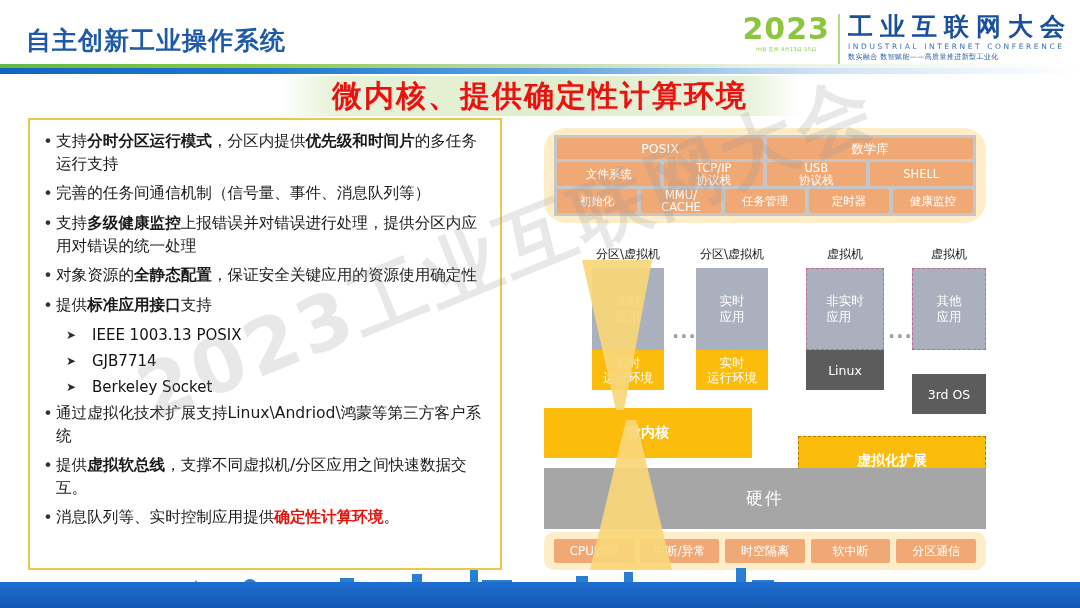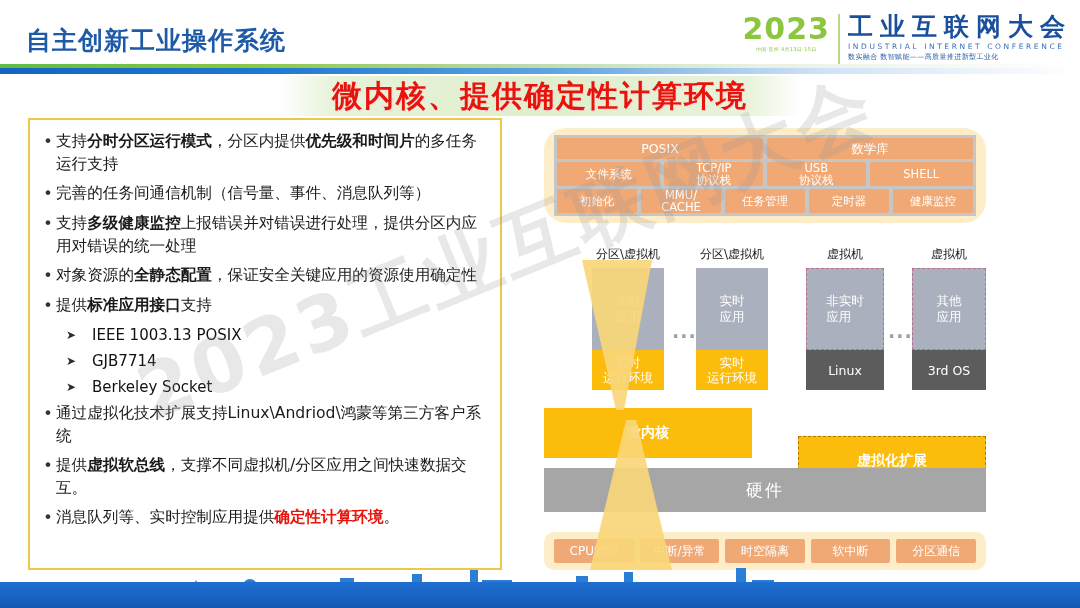--- a/index.html
+++ b/index.html
@@ -179,21 +179,21 @@
   }
   #kernel-right {
     width: 210px; height: 50px; background: #fcbc0c;
     border: 1px dashed #b07800;
     display: flex; align-items: center; justify-content: center;
     color: #ffffff; font-size: 14px; font-weight: 700; margin-top: 28px;
   }
 
   
   #hardware {
-    position: absolute; left: 10px; top: 348px; width: 442px; height: 44px;
+    position: absolute; left: 10px; top: 348px; width: 442px; height: 61px;
     background: #a6a6a6;
     display: flex; align-items: center; justify-content: center;
     color: #ffffff; font-size: 17px; letter-spacing: 2px;
   }
 
   
   #bottom-panel {
     position: absolute; left: 10px; top: 412px; width: 442px; height: 38px;
     background: #fdeec9; border-radius: 10px;
     display: flex; align-items: center; justify-content: center; gap: 6px;
@@ -355,21 +355,21 @@
 运行环境</div>
         </div>
         <div class="vm-col" style="left: 262px; width: 78px;">
           <div class="vm-top vm-dashed" style="white-space: pre-line;">非实时
 应用</div>
           <div class="vm-bot gray" style="white-space: pre-line;">Linux</div>
         </div>
         <div class="vm-col" style="left: 368px; width: 74px;">
           <div class="vm-top vm-dashed" style="white-space: pre-line;">其他
 应用</div>
-          <div class="vm-bot gray" style="white-space: pre-line;">3rd OS</div>
+          <div class="vm-bot gray" style="white-space: pre-line; margin-top: 24px;">3rd OS</div>
         </div>
         <div class="vm-ellipsis" style="left: 128px;">...</div>
         <div class="vm-ellipsis" style="left: 344px;">...</div>
       </div>
 
     <div id="kernel-row">
       <div id="kernel-left">微内核</div>
       <div id="kernel-right">虚拟化扩展</div>
     </div>
 

